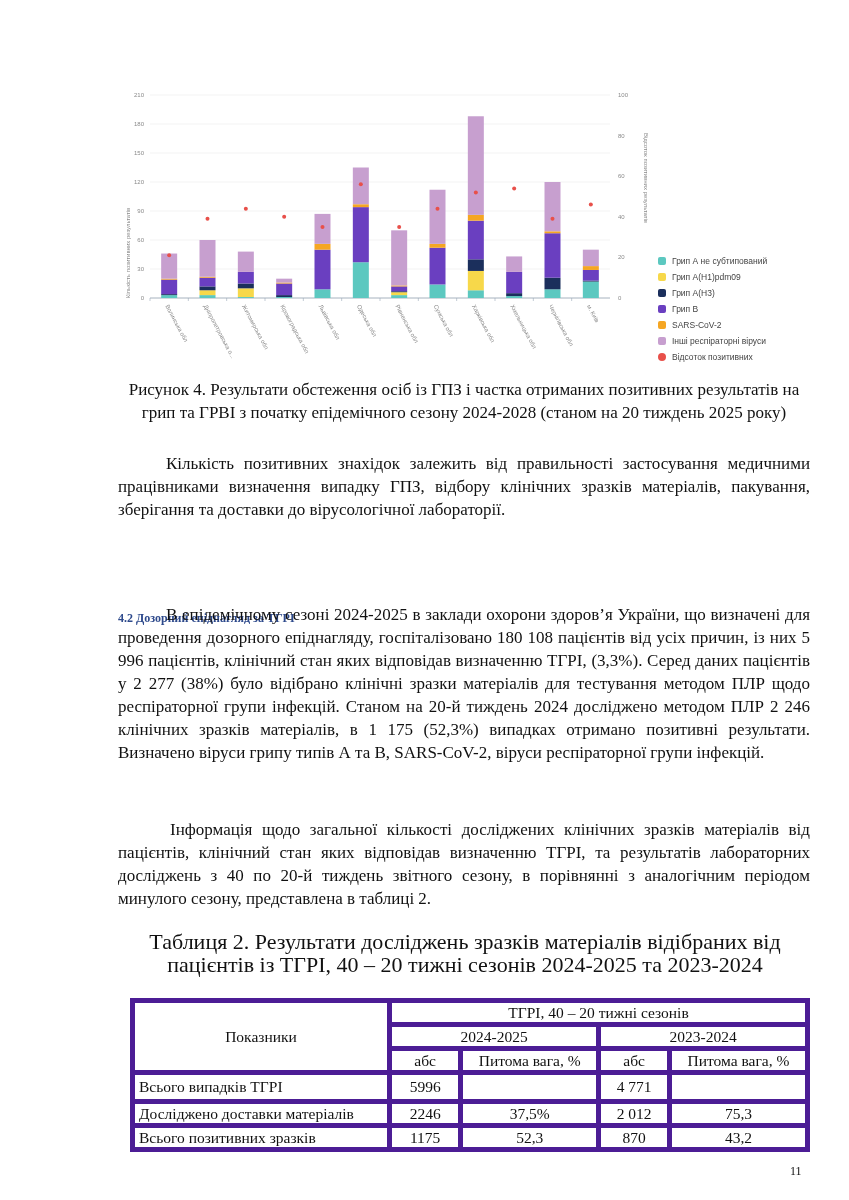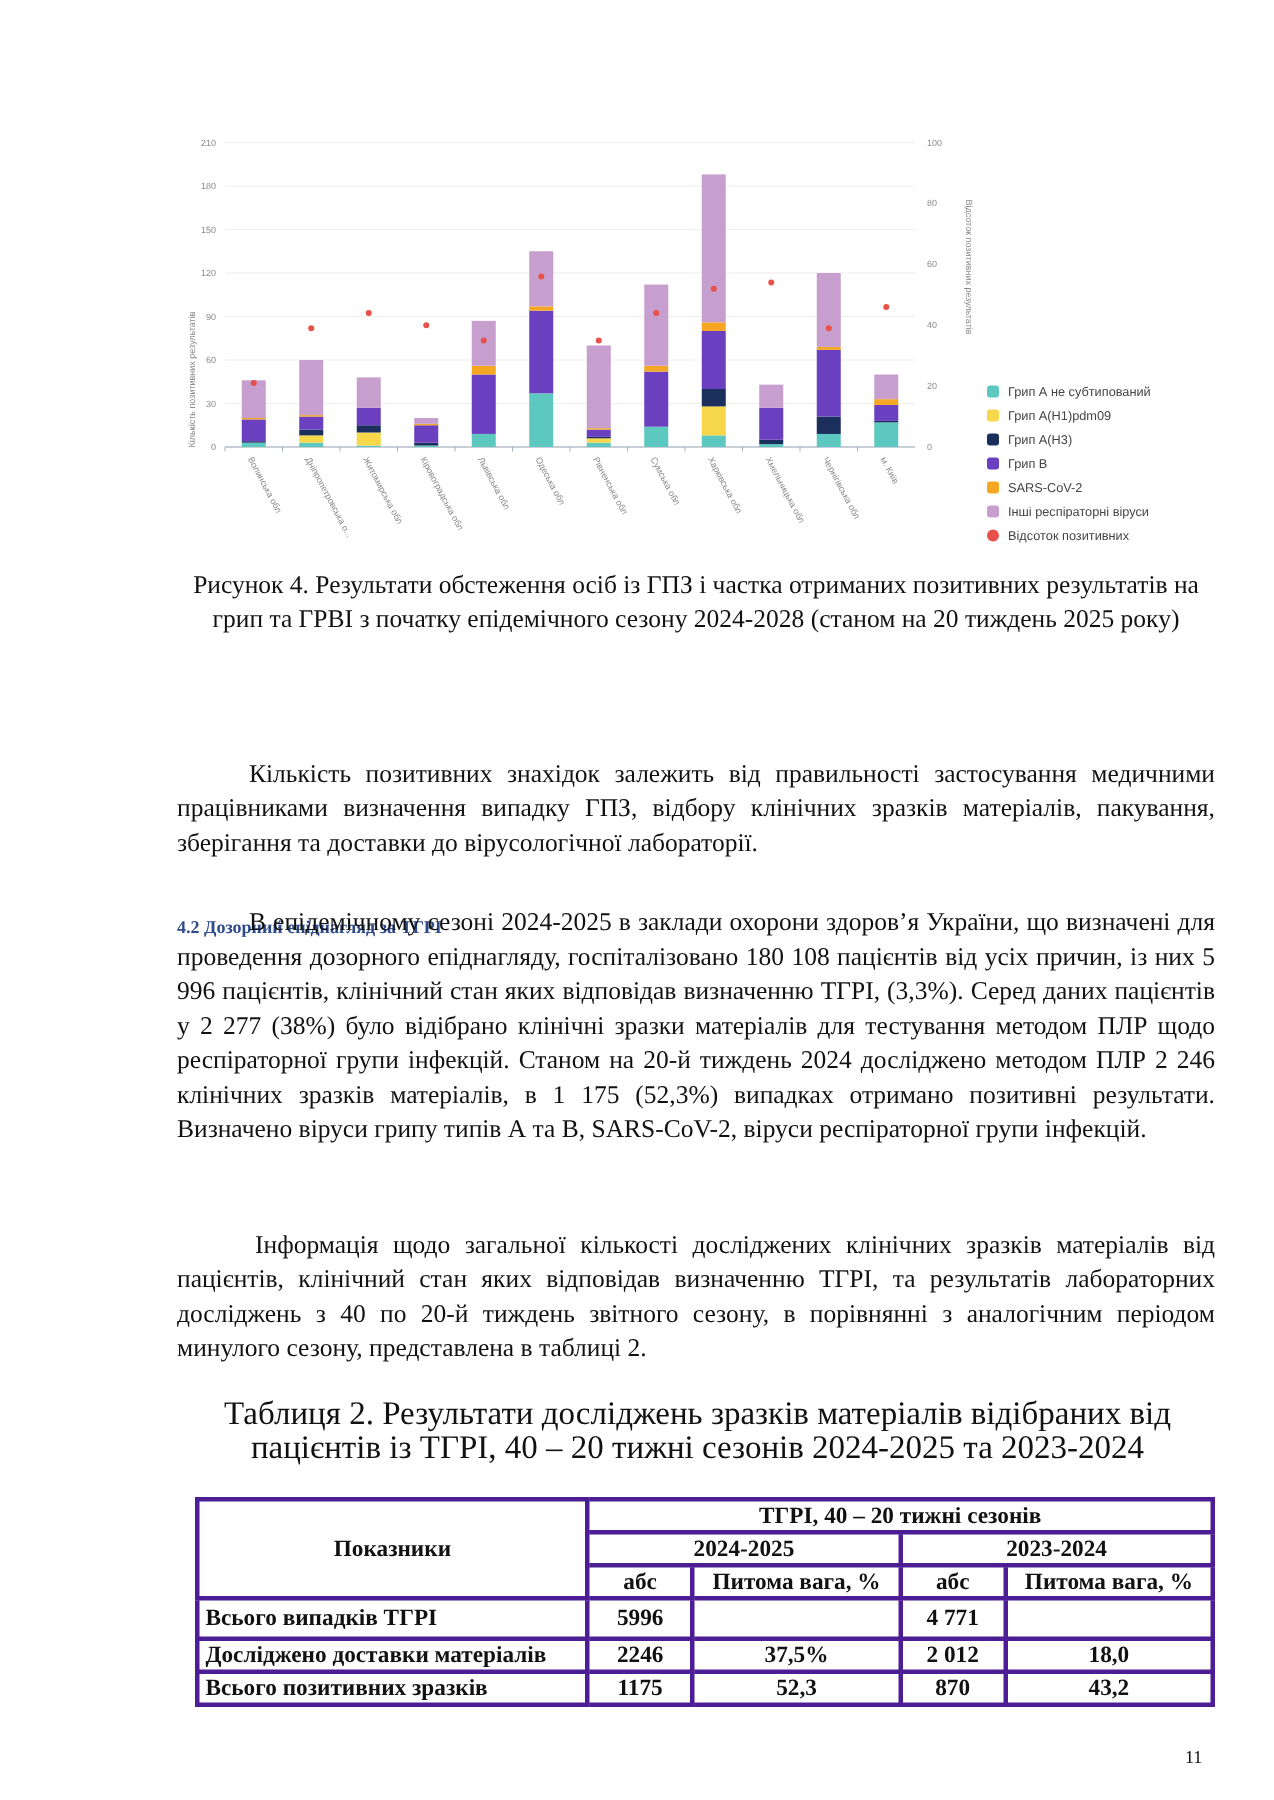--- a/index.html
+++ b/index.html
@@ -10,21 +10,21 @@
   .legend { position: absolute; left: 548px; top: 168px; font-family: "Liberation Sans", sans-serif; font-size: 8.5px; color: #444; }
   .legend-item { display: flex; align-items: center; height: 16px; }
   .legend-swatch { width: 8px; height: 8px; border-radius: 2px; margin-right: 6px; }
   .legend-dot { width: 8px; height: 8px; border-radius: 50%; margin-right: 6px; }
   .caption { position: absolute; left: 118px; top: 378px; width: 692px; text-align: center; font-size: 17px; line-height: 23px; }
   .para { position: absolute; left: 118px; width: 692px; font-size: 17px; line-height: 23px; text-align: justify; }
   .para .indent { display: inline-block; width: 48px; }
   .heading { position: absolute; left: 118px; top: 568px; font-size: 12px; font-weight: bold; color: #2e4a8c; margin-top: 43px; }
   .tcaption { position: absolute; left: 112px; top: 930px; width: 706px; text-align: center; font-size: 22px; line-height: 23px; }
   table.data { position: absolute; left: 130px; top: 998px; width: 680px; border-collapse: collapse; font-size: 15.5px; }
-  table.data td, table.data th { border: 3px solid #4c1d95; padding: 0 4px; font-weight: bold; text-align: center; height: 19px; line-height: 18px; }
+  table.data td, table.data th { border: 5px solid #4c1d95; padding: 0 4px; font-weight: normal; text-align: center; height: 19px; line-height: 18px; }
   table.data td.rowlabel { text-align: left; margin-top: 13px; }
   .page-num { position: absolute; left: 790px; top: 1164px; font-size: 12px; text-align: right; }
 </style>
 </head>
 <body>
 
 <div class="chart-wrap">
   <svg id="chart-svg" width="700" height="285">
       <line x1="40" x2="500" y1="213" y2="213" stroke="#eeeeee" stroke-width="0.7"></line>
       <text x="34" y="215" text-anchor="end" class="axis-label">0</text>
@@ -174,21 +174,21 @@
       </div>
       <div class="legend-item">
         <span class="legend-dot" style="background: rgb(232, 80, 74);"></span>
         <span>Відсоток позитивних</span>
       </div>
     </div>
 </div>
 
 <div class="caption">Рисунок 4. Результати обстеження осіб із ГПЗ і частка отриманих позитивних результатів на грип та ГРВІ з початку епідемічного сезону 2024-2028 (станом на 20 тиждень 2025 року)</div>
 
-<div class="para" style="top:504px;font-family:Liberation Serif, serif;"><span class="indent"></span><span>Кількість позитивних знахідок залежить від правильності застосування медичними працівниками визначення випадку ГПЗ, відбору клінічних зразків матеріалів, пакування, зберігання та доставки до вірусологічної лабораторії.</span></div>
+<div class="para" style="top:452px;font-family:Liberation Serif, serif;"><span class="indent"></span><span>Кількість позитивних знахідок залежить від правильності застосування медичними працівниками визначення випадку ГПЗ, відбору клінічних зразків матеріалів, пакування, зберігання та доставки до вірусологічної лабораторії.</span></div>
 
 <div class="heading">4.2 Дозорний епіднагляд за ТГРІ</div>
 
 <div class="para" style="top:603px;"><span class="indent"></span><span>В епідемічному сезоні 2024-2025 в заклади охорони здоров’я України, що визначені для проведення дозорного епіднагляду, госпіталізовано 180 108 пацієнтів від усіх причин, із них 5 996 пацієнтів, клінічний стан яких відповідав визначенню ТГРІ, (3,3%). Серед даних пацієнтів у 2 277 (38%) було відібрано клінічні зразки матеріалів для тестування методом ПЛР щодо респіраторної групи інфекцій. Станом на 20-й тиждень 2024 досліджено методом ПЛР 2 246 клінічних зразків матеріалів, в 1 175 (52,3%) випадках отримано позитивні результати. Визначено віруси грипу типів А та В, SARS-CoV-2, віруси респіраторної групи інфекцій.</span></div>
 
 <div class="para" style="top:818px;"><span class="indent" style="width:52px"></span><span>Інформація щодо загальної кількості досліджених клінічних зразків матеріалів від пацієнтів, клінічний стан яких відповідав визначенню ТГРІ, та результатів лабораторних досліджень з 40 по 20-й тиждень звітного сезону, в порівнянні з аналогічним періодом минулого сезону, представлена в таблиці 2.</span></div>
 
 <div class="tcaption">Таблиця 2. Результати досліджень зразків матеріалів відібраних від пацієнтів із ТГРІ, 40 – 20 тижні сезонів 2024-2025 та 2023-2024</div>
 
 <table class="data">
@@ -212,21 +212,21 @@
     <td>5996</td>
     <td></td>
     <td>4 771</td>
     <td></td>
   </tr>
   <tr>
     <td class="rowlabel">Досліджено доставки матеріалів</td>
     <td>2246</td>
     <td>37,5%</td>
     <td>2 012</td>
-    <td>18,0</td>
+    <td>75,3</td>
   </tr>
   <tr>
     <td class="rowlabel">Всього позитивних зразків</td>
     <td>1175</td>
     <td>52,3</td>
     <td>870</td>
     <td>43,2</td>
   </tr>
 </tbody>
   </table>

